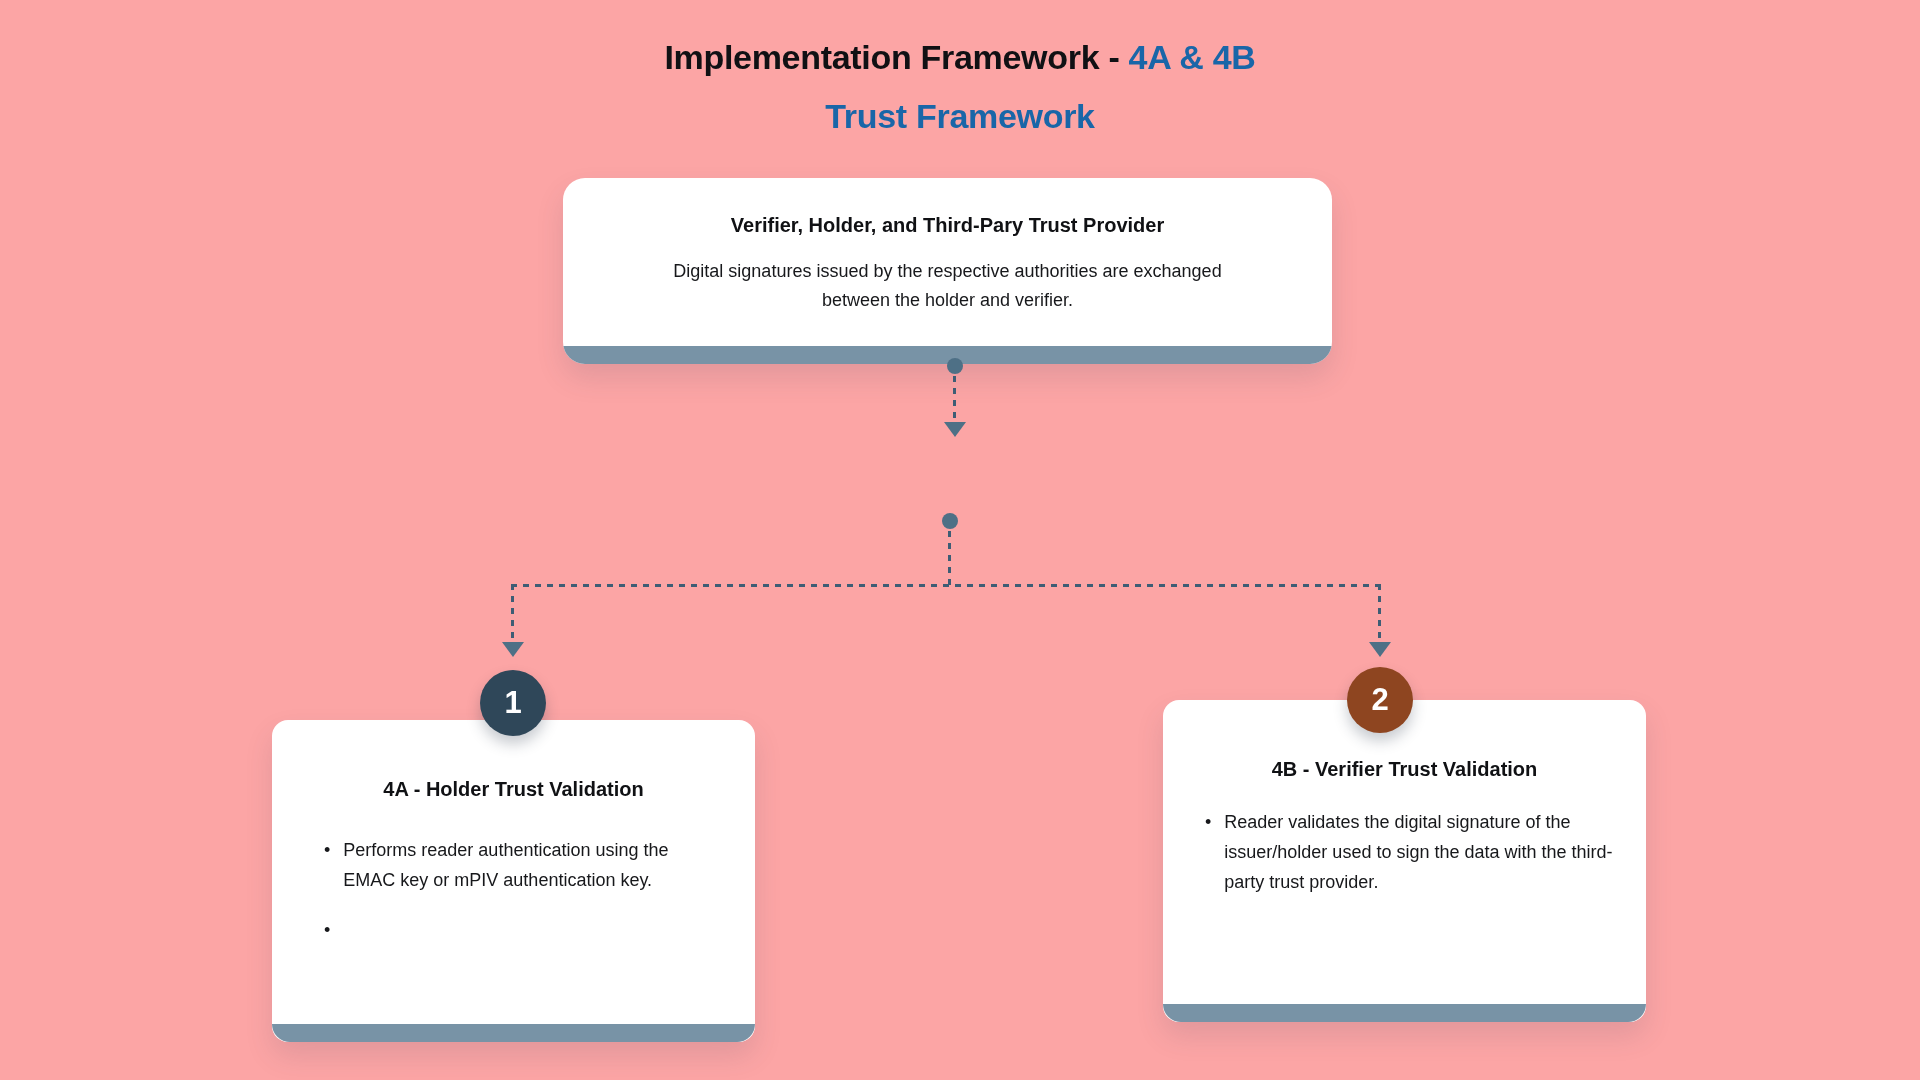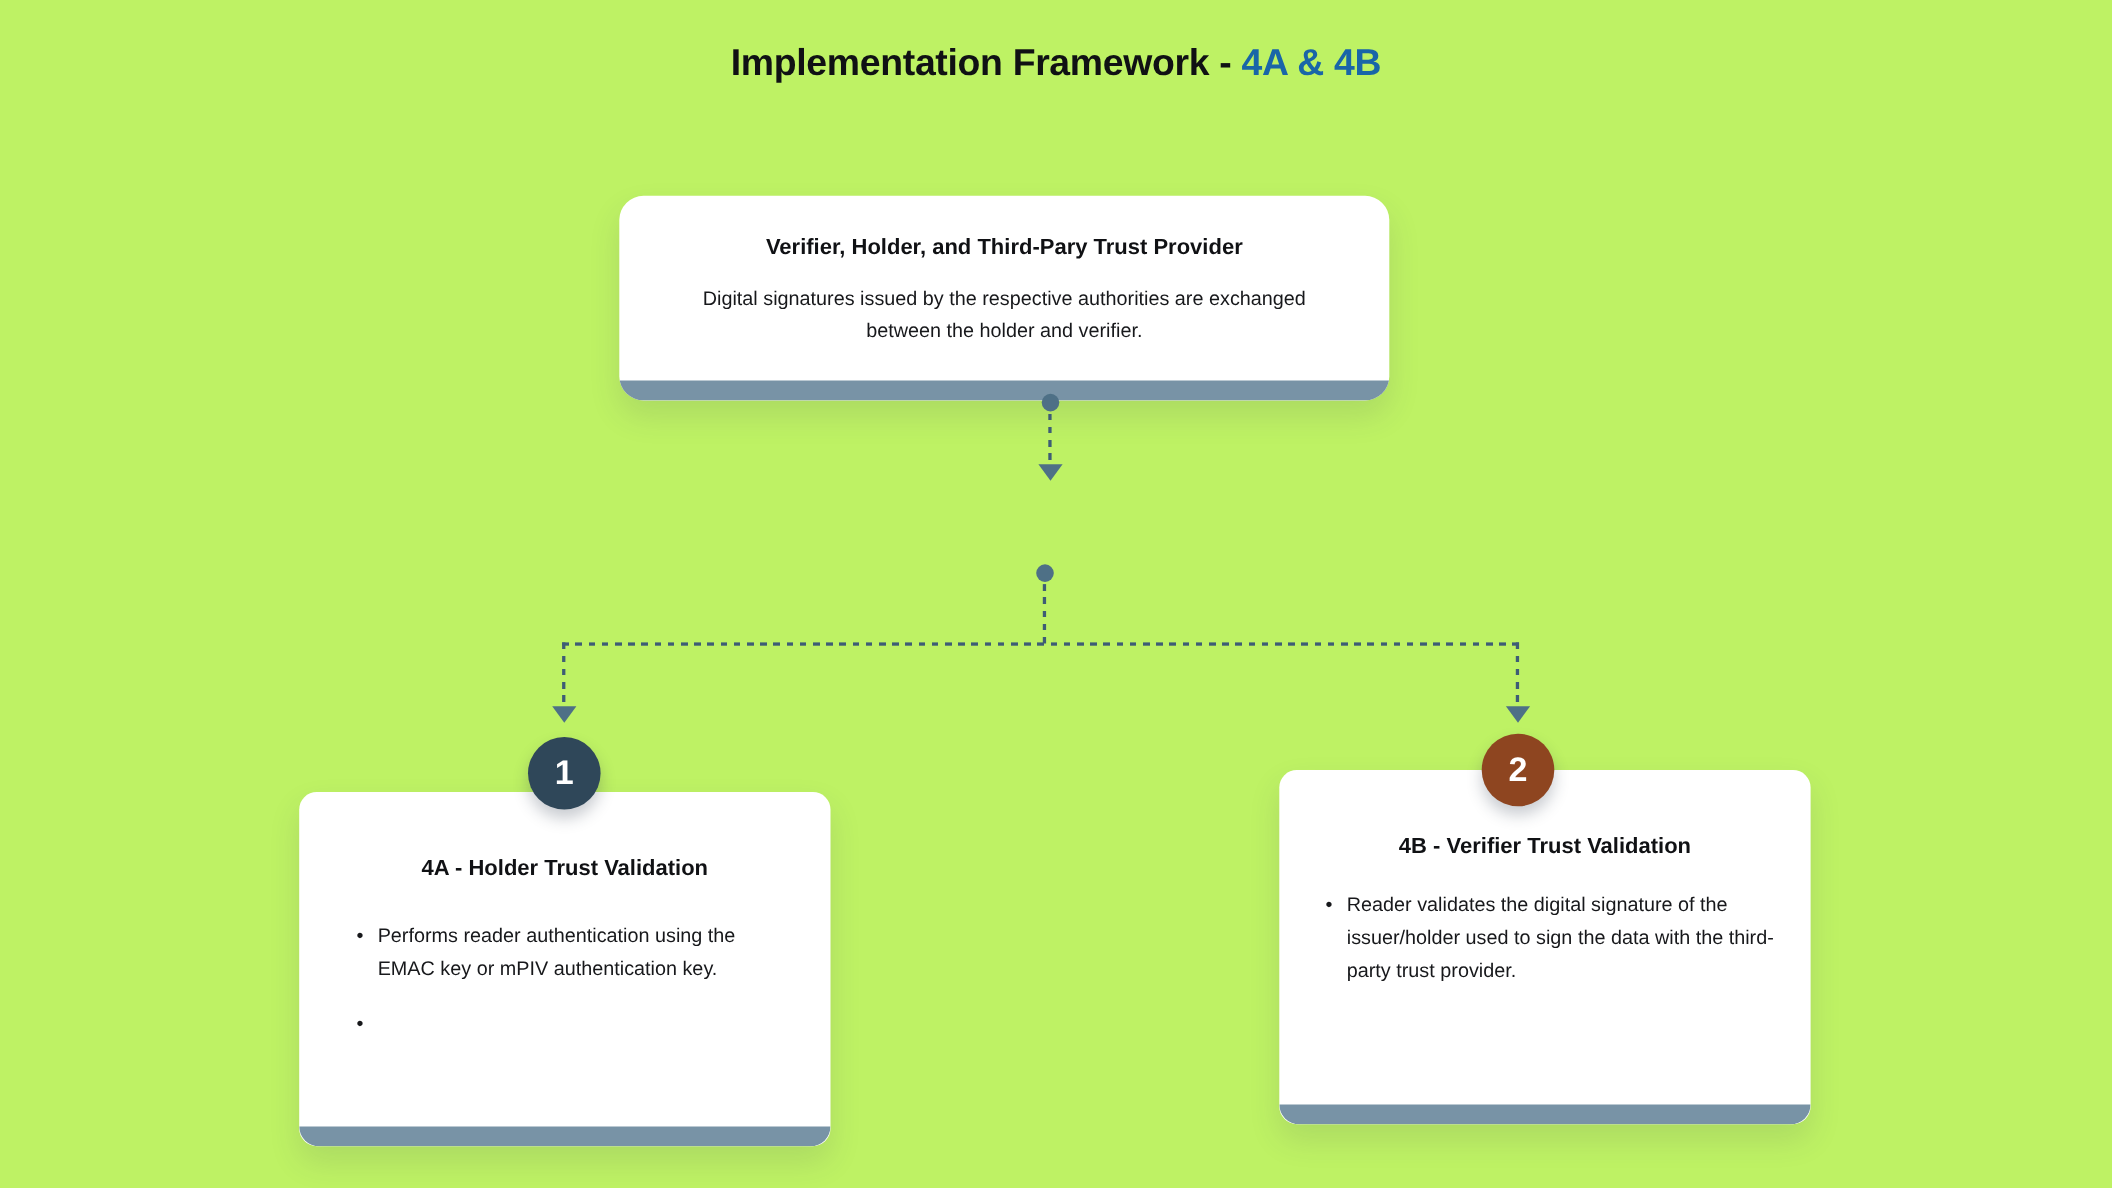--- a/index.html
+++ b/index.html
@@ -1,19 +1,19 @@
 <!DOCTYPE html>
 <html><head>
 <meta charset="utf-8">
 <style>
   * { box-sizing: border-box; margin: 0; padding: 0; }
   html, body { background: #EEEDF3; }
   .canvas {
     position: relative; width: 1920px; height: 1080px;
-    background: #bef264; overflow: hidden;
+    background: #fca5a5; overflow: hidden;
     font-family: "Liberation Sans", sans-serif;
     color: #101114;
   }
   
   .title-line1 {
     position: absolute; top: 38px; left: 0; width: 100%;
     text-align: center; font-size: 34px; font-weight: 700; letter-spacing: -0.3px;
   }
   .title-line1 .blue { color: #1966A8; }
   .title-line2 {
@@ -25,21 +25,21 @@
   .card {
     position: absolute; background: #FFFFFF; border-radius: 20px;
     box-shadow: 0 14px 28px rgba(55, 65, 95, 0.13);
     overflow: hidden;
   }
   .card .bar {
     position: absolute; left: 0; right: 0; bottom: 0; height: 18px;
     background: #7893A6; border-radius: 0 0 20px 20px;
   }
   
-  .top-card { left: 563px; top: 178px; width: 700px; height: 186px; border-radius: 22px; }
+  .top-card { left: 563px; top: 178px; width: 769px; height: 186px; border-radius: 22px; }
   .top-card .card-title {
     margin-top: 36px; text-align: center; font-size: 20px; font-weight: 700;
   }
   .top-card .card-body {
     margin: 20px auto 0; max-width: 620px; text-align: center;
     font-size: 18px; line-height: 29px; color: #17181B;
   }
   
   .trust-node {
     position: absolute; left: 817px; top: 432px; width: 270px; height: 86px;
@@ -97,20 +97,21 @@
   .branch-card.right .b-text  { width: 390px; }
 </style>
 </head>
 <body>
 
 <div class="canvas">
 
   <div class="title-line1">
     <span>Implementation Framework - </span><span class="blue">4A &amp; 4B</span>
   </div>
+  <div class="title-line2">Trust Framework</div>
 
   <div class="card top-card">
     <div class="card-title">Verifier, Holder, and  Third-Pary Trust Provider</div>
     <div class="card-body">Digital signatures issued by the respective authorities are exchanged between the holder and verifier.</div>
     <div class="bar"></div>
   </div>
 
   <div class="dot" style="left:947px; top:358px;"></div>
   <div class="dash-v" style="left:953px; top:376px; height:46px;"></div>
   <div class="arrow-down" style="left:944px; top:422px;"></div>

